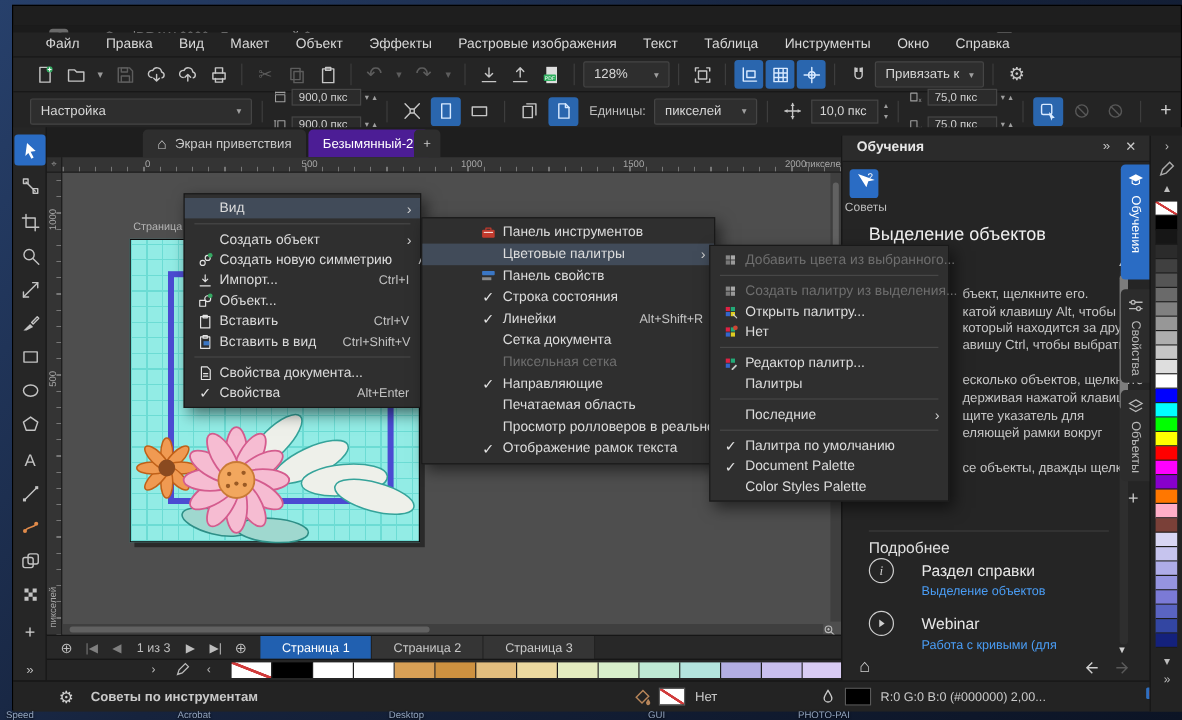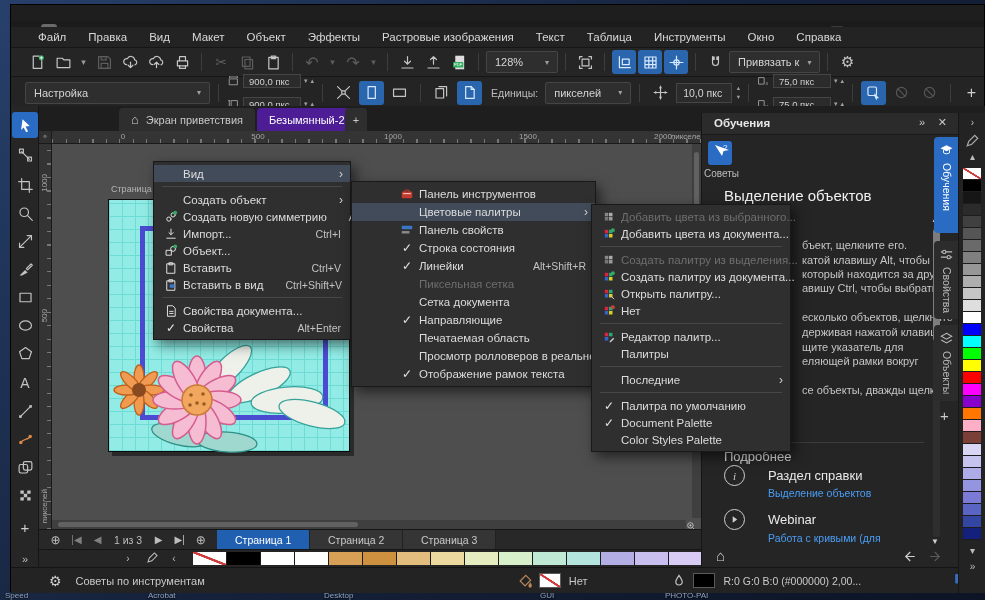--- a/index.html
+++ b/index.html
@@ -618,21 +618,21 @@
           <div class="dswatch" style="background: rgb(201, 191, 238);"></div>
           <div class="dswatch" style="background: rgb(217, 204, 244);"></div>
           <div class="dswatch" style="background: rgb(239, 95, 143);"></div>
         </span>
       <span class="dpctl" style="width:24px;margin-left:24px;">›</span>
       <span class="dpctl" style="width:24px;">»</span>
     </div>
 
     <div id="statusbar">
       <span style="margin-left:38px;font-size:14px;color:#d0d0d0;">⚙</span>
-      <span style="margin-left:14px;">Советы по инструментам</span>
+      <span style="margin-left:14px;font-weight:bold;">Советы по инструментам</span>
       <span class="ic16" style="margin-left:312px;"><svg viewBox="0 0 20 20" fill="none" stroke="#b8865a" stroke-width="1.5">
             <path d="M4 10l7-7 6 6-7 7z"></path>
             <path d="M16.5 13c1.2 1.7 2 3 .9 4.1-.9.9-2.6.5-2.4-1.6z" fill="#b8865a"></path>
           </svg></span>
       <span class="statswatch swatch-none" style="margin-left:6px;"></span>
       <span style="margin-left:8px;">Нет</span>
       <span class="ic16" style="margin-left:84px;"><svg viewBox="0 0 20 20" fill="none" stroke="#c9c9c9" stroke-width="1.4">
             <path d="M10 3c2 3.2 4 5.6 4 8a4 4 0 0 1-8 0c0-2.4 2-4.8 4-8z"></path>
           </svg></span>
       <span class="statswatch" style="background:#000;margin-left:6px;"></span>
@@ -870,27 +870,27 @@
         </div>
         <div class="mrow h18">
           <span class="mleft">✓</span>
           <span class="mlabel">Строка состояния</span>
         </div>
         <div class="mrow h18">
           <span class="mleft">✓</span>
           <span class="mlabel">Линейки</span>
           <span class="mshort">Alt+Shift+R</span>
         </div>
+        <div class="mrow h18">
+          <span class="mleft"></span>
+          <span class="mlabel">Сетка документа</span>
+        </div>
         <div class="mrow h18 dis">
           <span class="mleft"></span>
           <span class="mlabel">Пиксельная сетка</span>
-        </div>
-        <div class="mrow h18">
-          <span class="mleft"></span>
-          <span class="mlabel">Сетка документа</span>
         </div>
         <div class="mrow h18">
           <span class="mleft">✓</span>
           <span class="mlabel">Направляющие</span>
         </div>
         <div class="mrow h18">
           <span class="mleft"></span>
           <span class="mlabel">Печатаемая область</span>
         </div>
         <div class="mrow h18">
@@ -907,55 +907,31 @@
           <span class="mleft">
             <svg viewBox="0 0 20 20" fill="none" stroke="currentColor" stroke-width="1.4" stroke-linecap="round" stroke-linejoin="round">
               <rect x="4" y="4" width="5" height="5" fill="#888" stroke="none"></rect>
               <rect x="10" y="4" width="5" height="5" fill="#aaa" stroke="none"></rect>
               <rect x="4" y="10" width="5" height="5" fill="#777" stroke="none"></rect>
               <rect x="10" y="10" width="5" height="5" fill="#999" stroke="none"></rect>
             </svg>
           </span>
           <span class="mlabel">Добавить цвета из выбранного...</span>
         </div>
-        <div class="mrow h17">
-          <span class="mleft">
-            <svg viewBox="0 0 20 20" fill="none" stroke="currentColor" stroke-width="1.4" stroke-linecap="round" stroke-linejoin="round">
-              <rect x="4" y="4" width="5" height="5" fill="#d24" stroke="none"></rect>
-              <rect x="10" y="4" width="5" height="5" fill="#2a7" stroke="none"></rect>
-              <rect x="4" y="10" width="5" height="5" fill="#36c" stroke="none"></rect>
-              <rect x="10" y="10" width="5" height="5" fill="#dc2" stroke="none"></rect>
-              <circle cx="15.5" cy="4.5" r="2.8" fill="#35a862" stroke="none"></circle>
-            </svg>
-          </span>
-          <span class="mlabel">Добавить цвета из документа...</span>
-        </div>
         <div class="msep"></div>
         <div class="mrow h17 dis">
           <span class="mleft">
             <svg viewBox="0 0 20 20" fill="none" stroke="currentColor" stroke-width="1.4" stroke-linecap="round" stroke-linejoin="round">
               <rect x="4" y="4" width="5" height="5" fill="#888" stroke="none"></rect>
               <rect x="10" y="4" width="5" height="5" fill="#aaa" stroke="none"></rect>
               <rect x="4" y="10" width="5" height="5" fill="#777" stroke="none"></rect>
               <rect x="10" y="10" width="5" height="5" fill="#999" stroke="none"></rect>
             </svg>
           </span>
           <span class="mlabel">Создать палитру из выделения...</span>
-        </div>
-        <div class="mrow h17">
-          <span class="mleft">
-            <svg viewBox="0 0 20 20" fill="none" stroke="currentColor" stroke-width="1.4" stroke-linecap="round" stroke-linejoin="round">
-              <rect x="4" y="4" width="5" height="5" fill="#d24" stroke="none"></rect>
-              <rect x="10" y="4" width="5" height="5" fill="#2a7" stroke="none"></rect>
-              <rect x="4" y="10" width="5" height="5" fill="#36c" stroke="none"></rect>
-              <rect x="10" y="10" width="5" height="5" fill="#dc2" stroke="none"></rect>
-              <circle cx="15.5" cy="4.5" r="2.8" fill="#35a862" stroke="none"></circle>
-            </svg>
-          </span>
-          <span class="mlabel">Создать палитру из документа...</span>
         </div>
         <div class="mrow h17">
           <span class="mleft">
             <svg viewBox="0 0 20 20" fill="none" stroke="currentColor" stroke-width="1.4" stroke-linecap="round" stroke-linejoin="round">
               <rect x="4" y="4" width="5" height="5" fill="#d24" stroke="none"></rect>
               <rect x="10" y="4" width="5" height="5" fill="#2a7" stroke="none"></rect>
               <rect x="4" y="10" width="5" height="5" fill="#36c" stroke="none"></rect>
               <rect x="10" y="10" width="5" height="5" fill="#dc2" stroke="none"></rect>
               <path d="M13 13l4 4" stroke="#ccc"></path>
             </svg>

